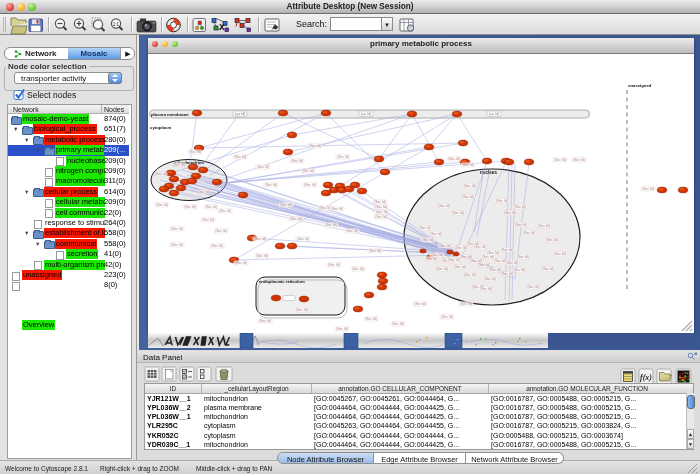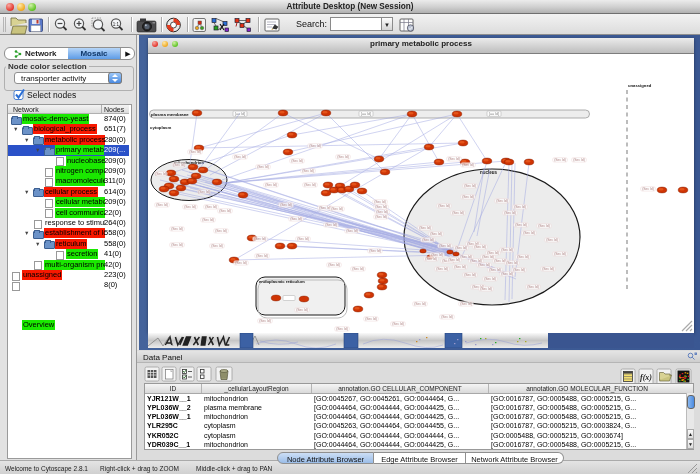--- a/index.html
+++ b/index.html
@@ -676,21 +676,21 @@
         </div>
 <div class="trow" style="top:123.4px;">
           <span class="arr" style="left:16px;">▼</span>
           <span class="folder" style="left:25px;"></span>
           <span class="lbl rd" style="left:36px;max-width:59px;">establishment of lo</span>
           <span class="num" style="">558(0)</span>
         </div>
 <div class="trow" style="top:133.8px;">
           <span class="arr" style="left:27px;">▼</span>
           <span class="folder" style="left:36px;"></span>
-          <span class="lbl rd" style="left:47px;max-width:48px;">reticulum</span>
+          <span class="lbl rd" style="left:47px;max-width:48px;">communicat</span>
           <span class="num" style="">558(0)</span>
         </div>
 <div class="trow" style="top:144.2px;">
           <span class="file" style="left:48px;"></span>
           <span class="lbl gr" style="left:58px;max-width:37px;">secretion</span>
           <span class="num" style="">41(0)</span>
         </div>
 <div class="trow" style="top:154.6px;">
           <span class="file" style="left:26px;"></span>
           <span class="lbl gr" style="left:36px;max-width:59px;">multi-organism pro</span>

